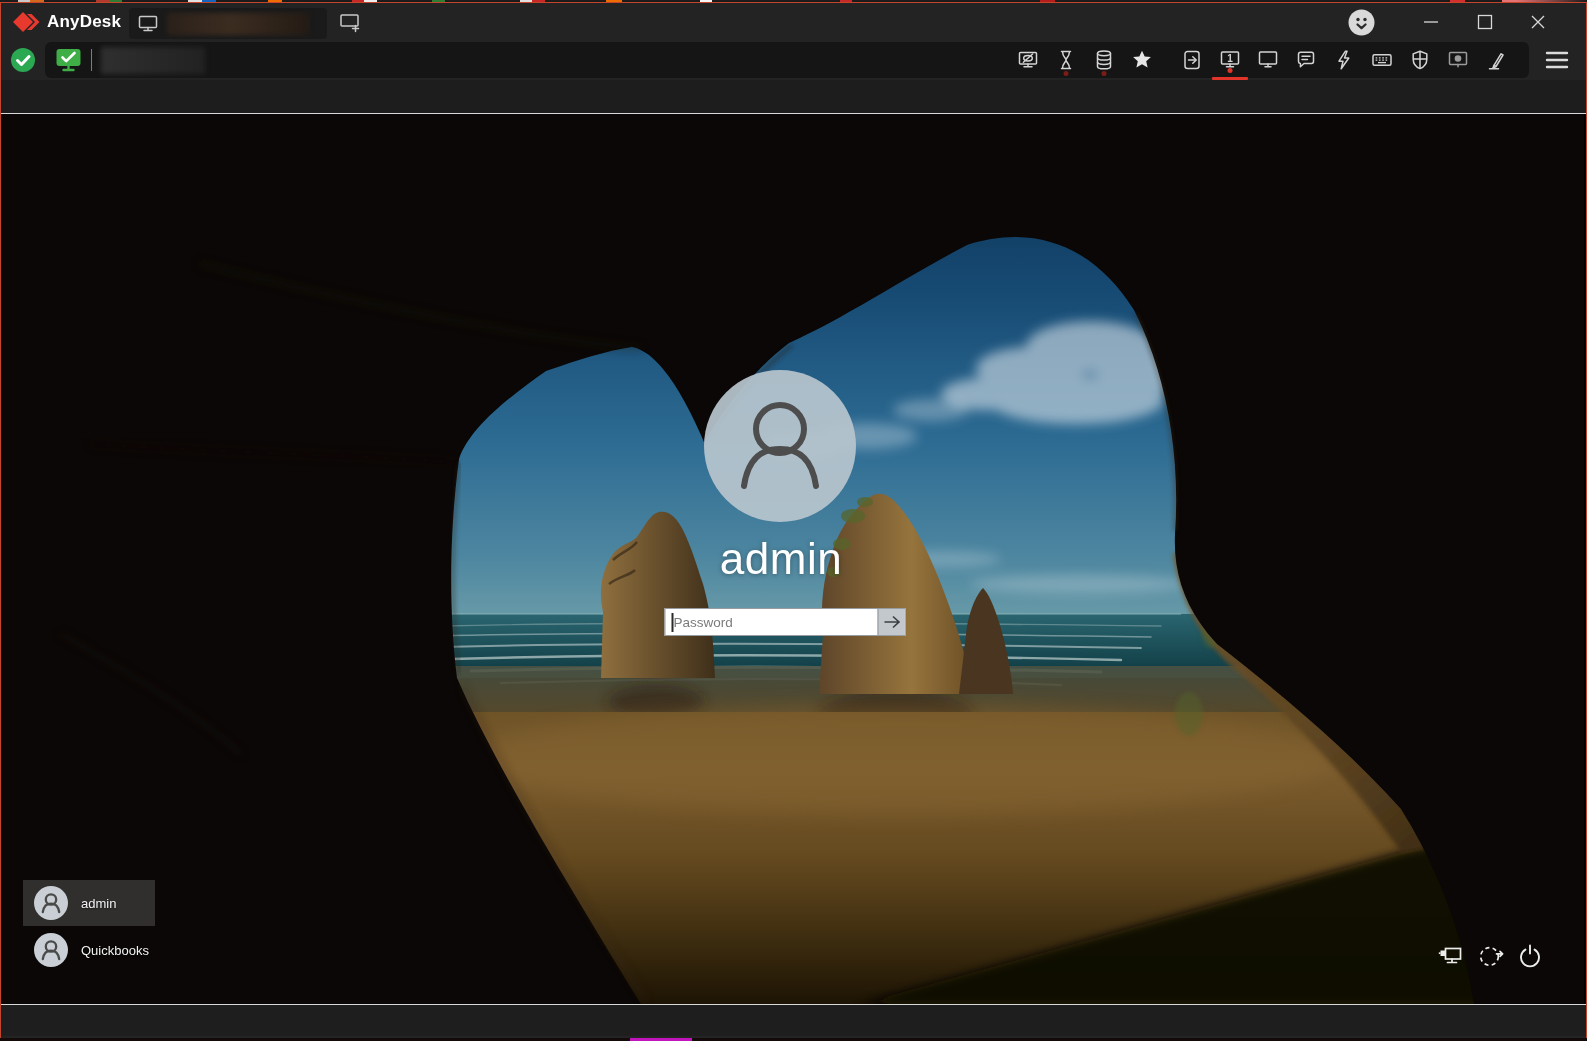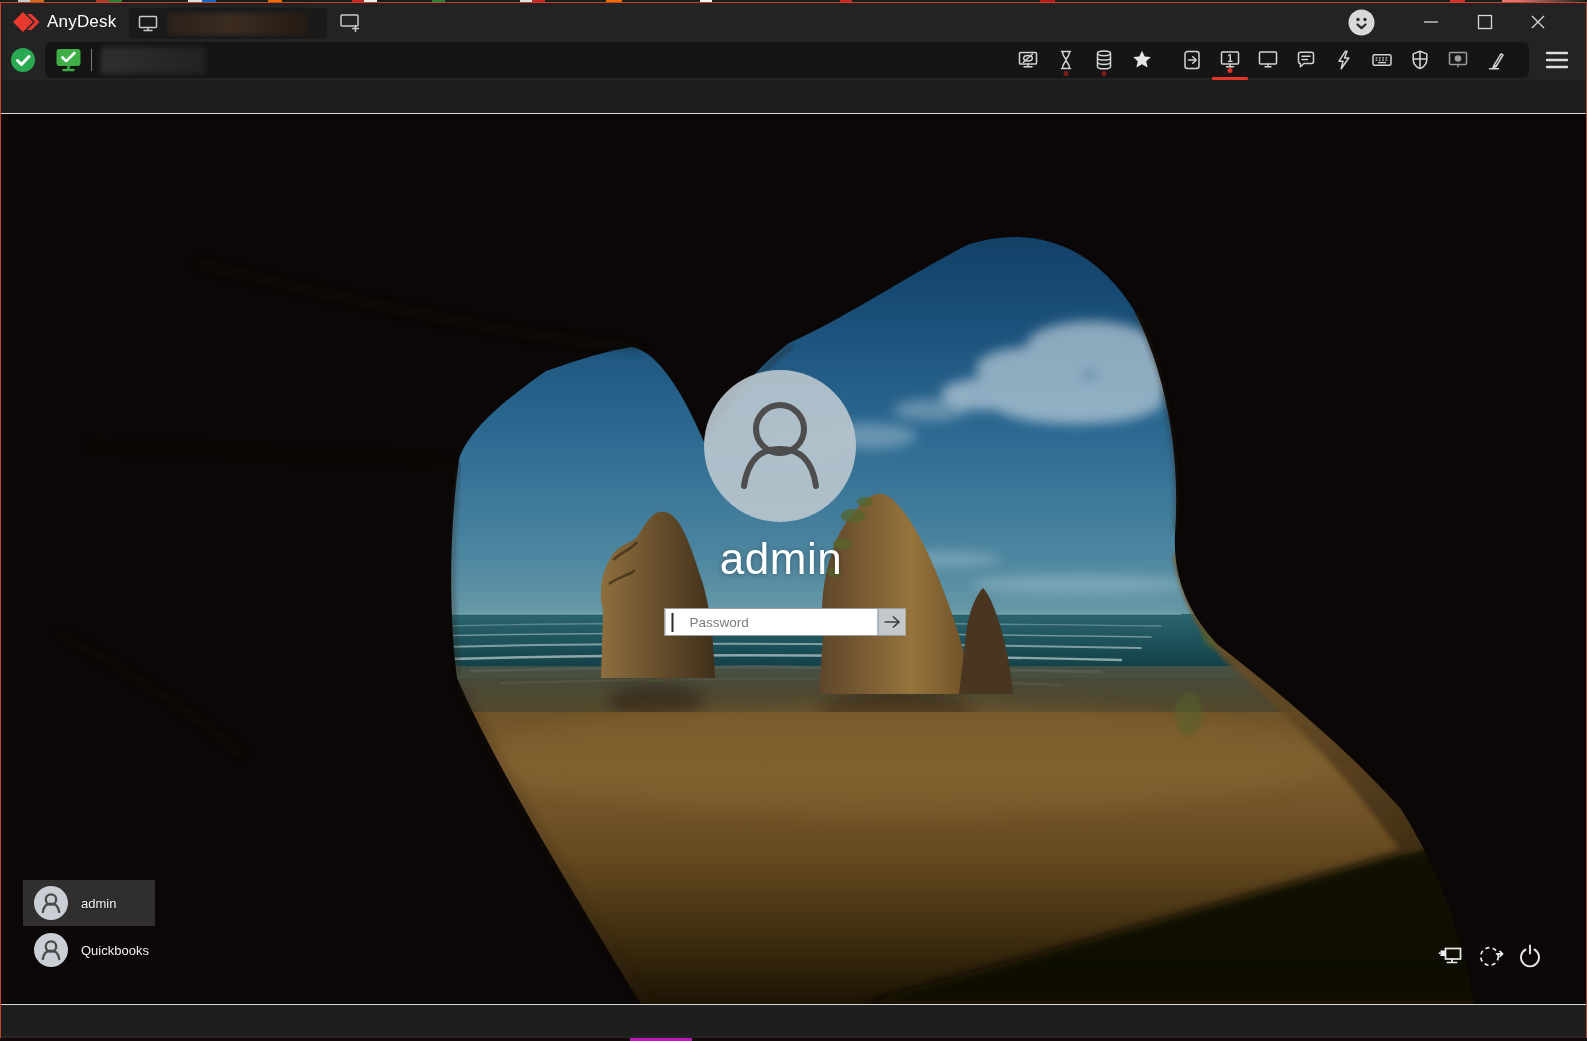--- a/index.html
+++ b/index.html
@@ -28,21 +28,21 @@
   
   .window{
     position:absolute; top:2px; left:0; width:1587px; height:1037px;
     border:1px solid #c4452c; background:#232323; overflow:hidden;
   }
 
   
   .titlebar{ position:relative; height:37px; background:#232323; }
   .logo{ position:absolute; left:9px; top:6px; width:34px; height:26px; }
   .apptitle{ position:absolute; left:46px; top:0; height:37px; line-height:37px;
-    color:#fff; font-size:17px; font-weight:normal; letter-spacing:.2px; }
+    color:#fff; font-size:17px; font-weight:bold; letter-spacing:.2px; }
   .tab{ position:absolute; left:128px; top:5px; width:198px; height:31px;
     background:#1a1a1a; border-radius:4px; display:flex; align-items:center; padding:0 8px; }
   .tab svg{ flex:0 0 auto; }
   .redacted{ border-radius:2px; filter:blur(2.5px); }
   .tab-redact{ width:142px; height:22px; margin-left:8px;
     background:linear-gradient(90deg,#2b211a,#3c2c20 45%,#241b14); }
   .newtab{ position:absolute; left:332px; top:6px; width:34px; height:28px;
     display:flex; align-items:center; justify-content:center; }
   .account{ position:absolute; left:1340px; top:4px; width:40px; height:30px;
     display:flex; align-items:center; justify-content:center; }
@@ -81,21 +81,21 @@
 
   .avatar-big{ position:absolute; left:703px; top:256px; width:152px; height:152px;
     border-radius:50%; background:rgba(183,197,206,.93);
     display:flex; align-items:center; justify-content:center; }
   .username{ position:absolute; left:780px; top:420px; transform:translateX(-50%);
     color:#fff; font-size:44px; font-weight:300; letter-spacing:.5px; white-space:nowrap;
     text-shadow:0 1px 5px rgba(0,0,0,.35); }
   .pwrow{ position:absolute; left:784px; top:494px; transform:translateX(-50%);
     width:241px; height:28px; display:flex; background:#fff; border:1px solid #969ca1; }
   .pwrow .caret{ position:absolute; left:6px; top:4px; width:1.5px; height:19px; background:#2b2b2b; }
-  .pwrow input{ flex:1; border:none; outline:none; padding:0 4px 0 24px;
+  .pwrow input{ flex:1; border:none; outline:none; padding:0 4px 0 8px;
     font-family:"Liberation Sans",sans-serif; font-size:13.5px; color:#222; background:transparent; }
   .pwrow input::placeholder{ color:#7b7b7b; }
   .pwsubmit{ width:27px; border:none; border-left:1px solid #8e959b; background:#c3c8cd;
     display:flex; align-items:center; justify-content:center; }
 
   .userlist{ position:absolute; left:22px; top:766px; }
   .userrow{ width:132px; height:46px; display:flex; align-items:center; padding-left:11px;
     margin-bottom:1px; }
   .userrow.selected{ background:rgba(255,255,255,.16); }
   .avatar-sm{ width:34px; height:34px; border-radius:50%; background:#c9cfd4;

